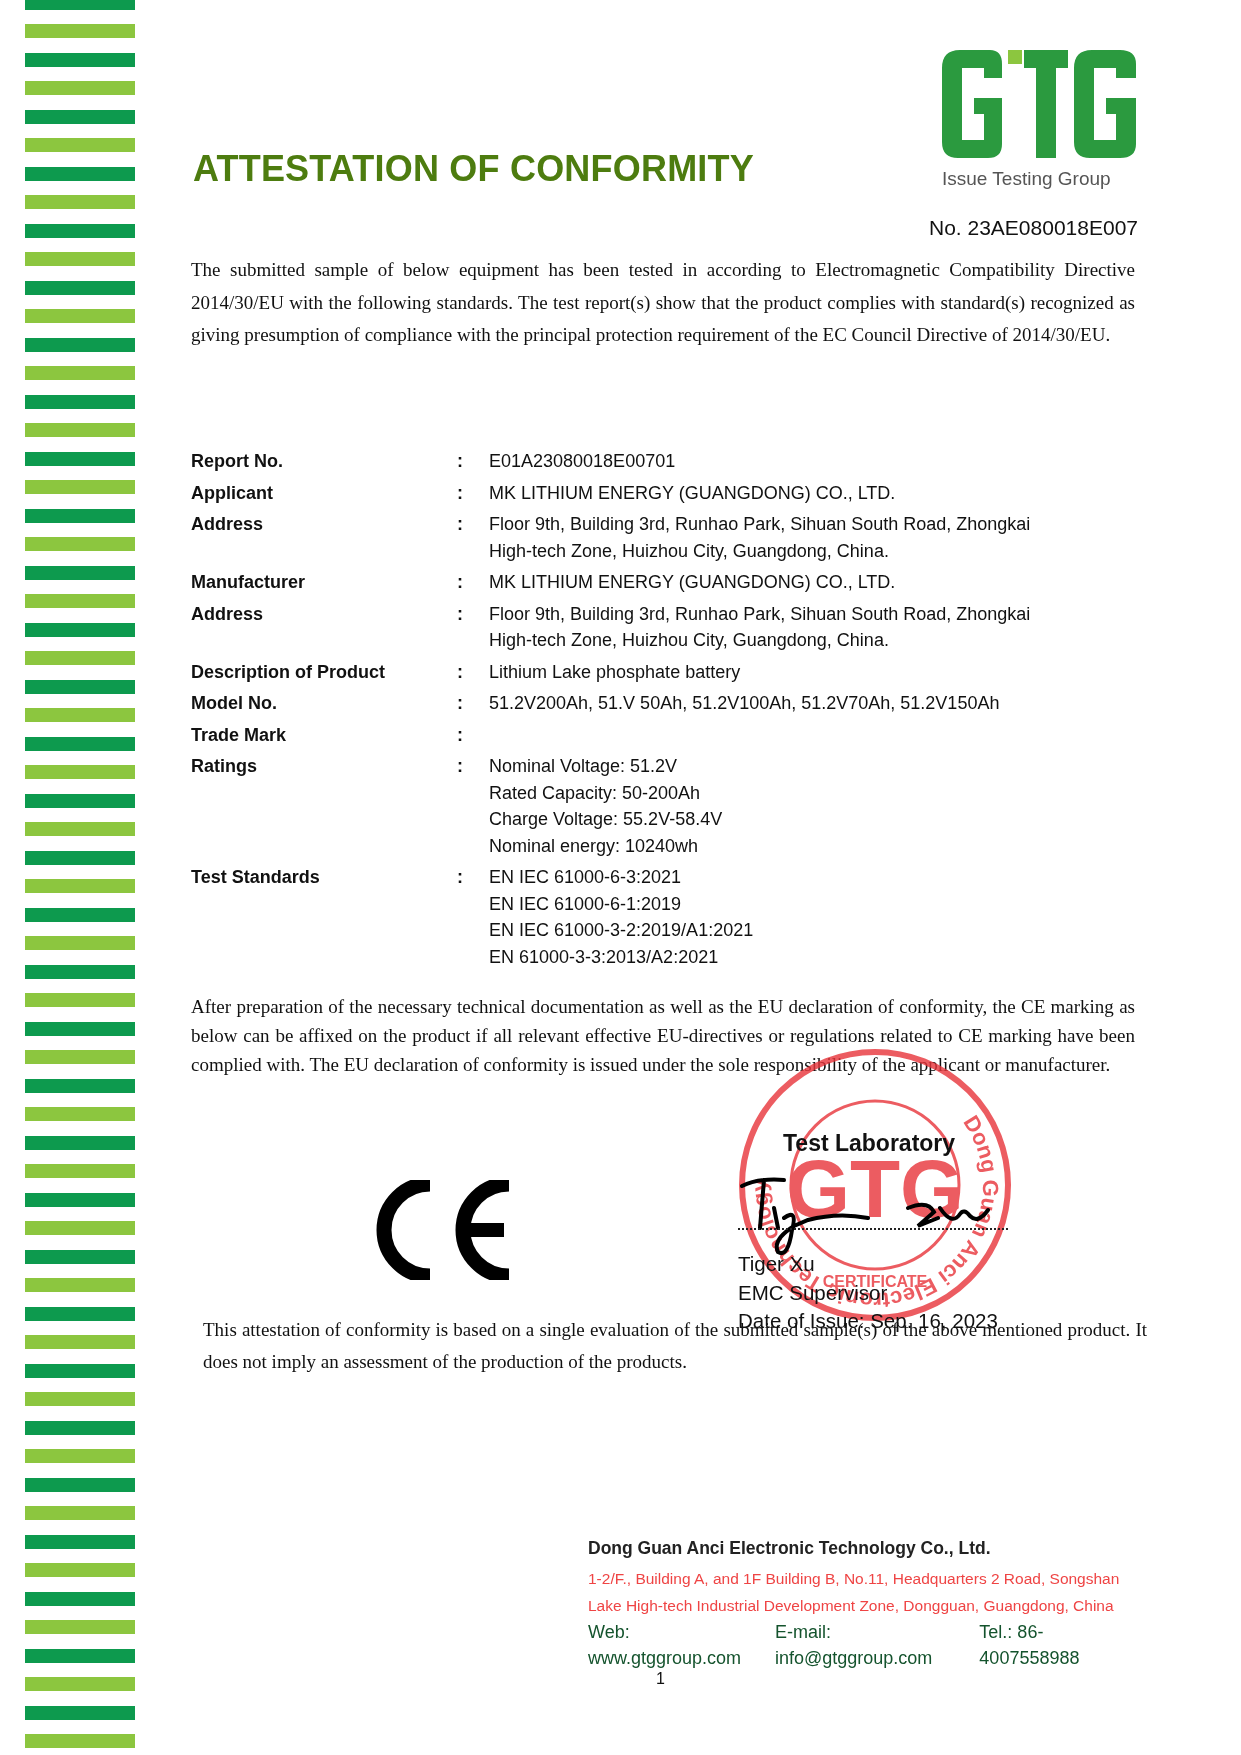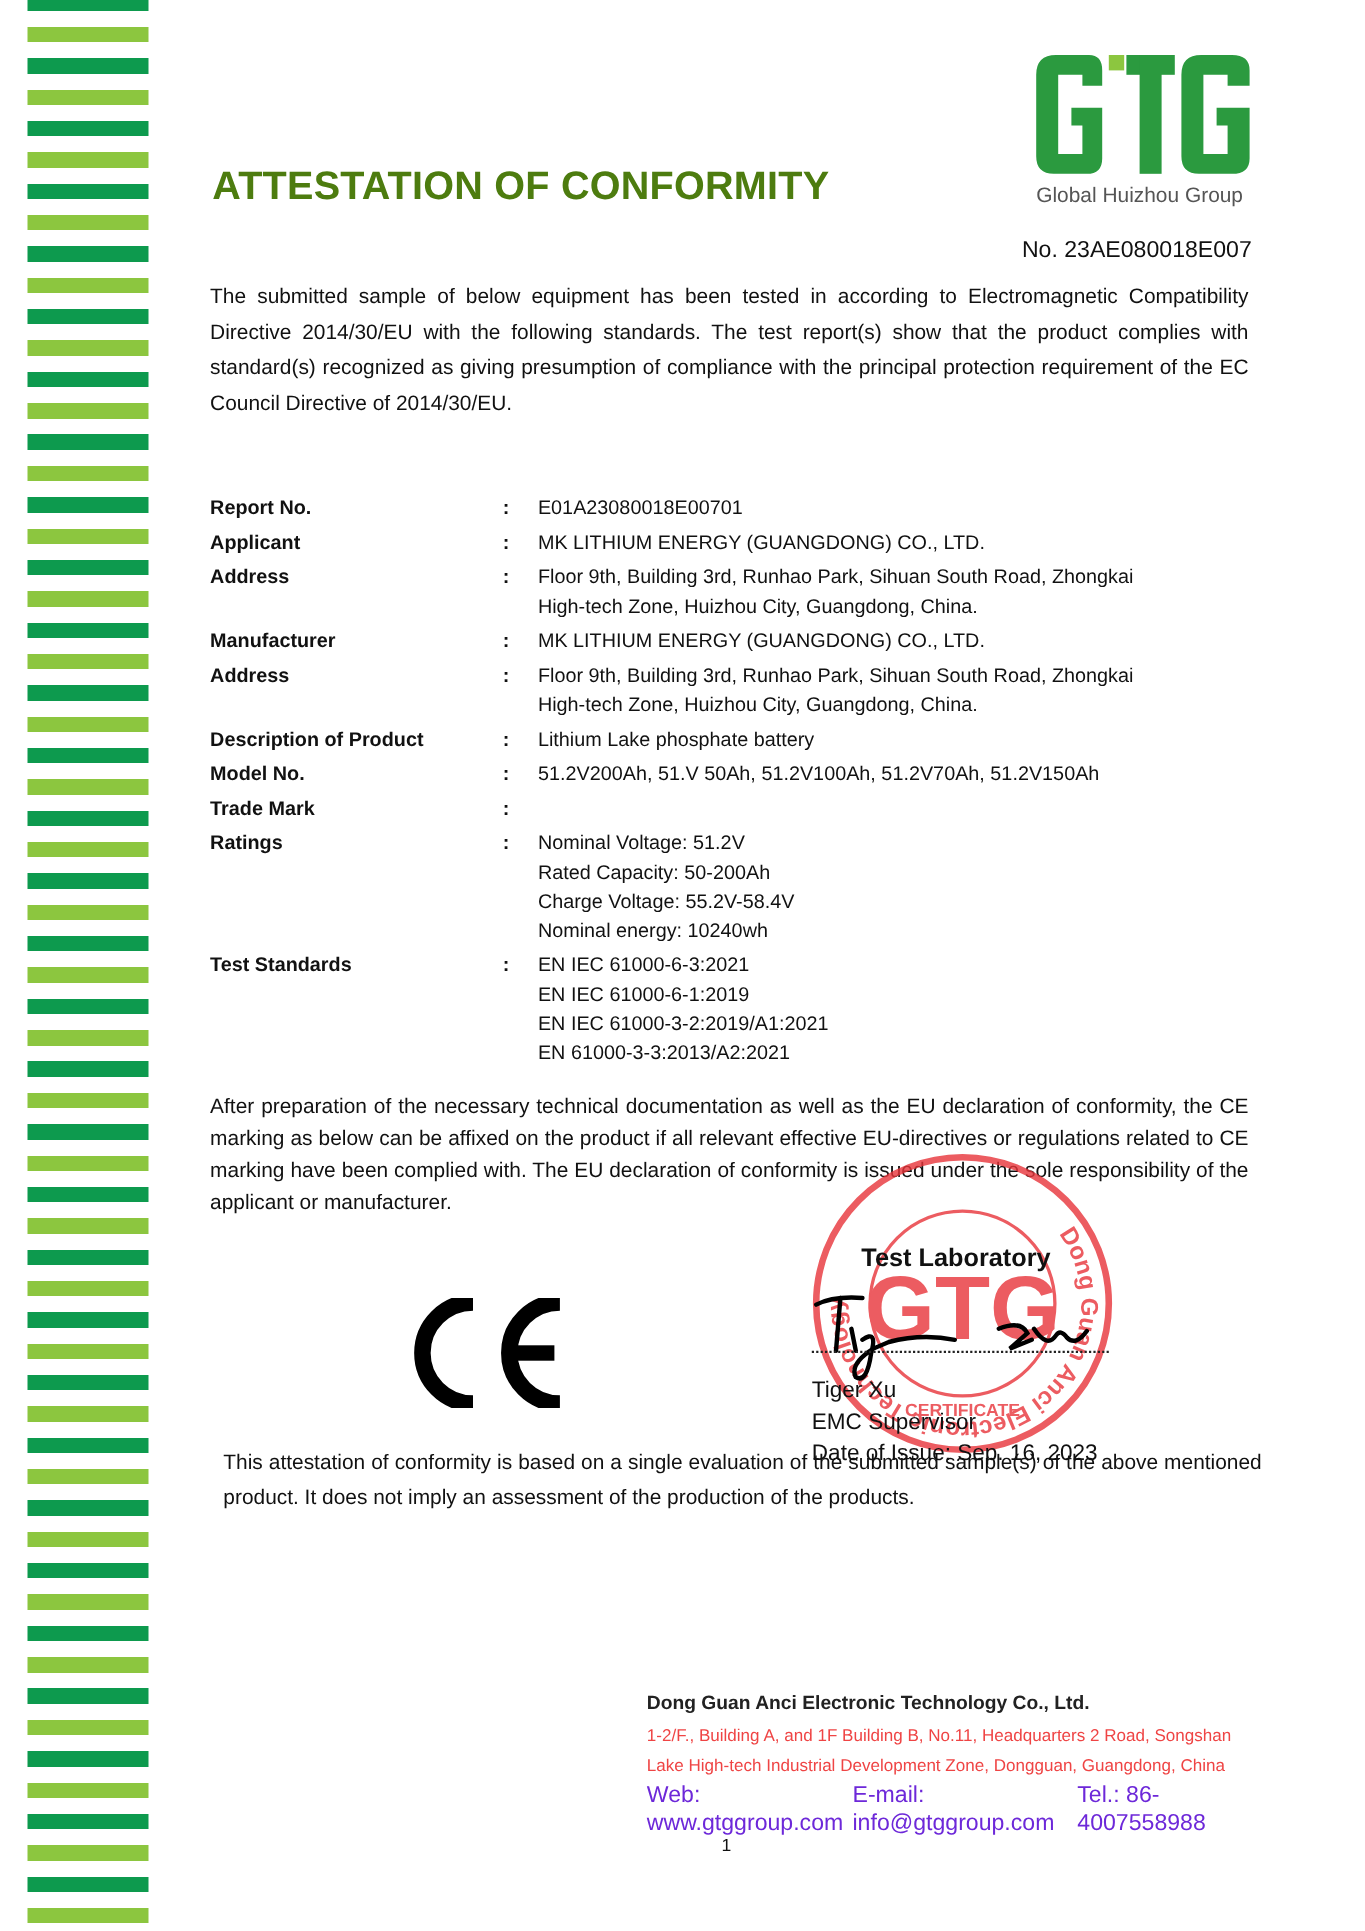--- a/index.html
+++ b/index.html
@@ -7,58 +7,58 @@
   .stripes {
     position:absolute; left:25px; top:-4px; width:110px; height:1765px;
     background: repeating-linear-gradient(to bottom,
       #0d9a4e 0px, #0d9a4e 14px, transparent 14px, transparent 28.5px,
       #8cc63f 28.5px, #8cc63f 42.5px, transparent 42.5px, transparent 57px);
   }
   .logo { position:absolute; left:940px; top:48px; width:200px; }
   .logo-sub { position:absolute; left:2px; top:120px; font-size:19px; color:#555; white-space:nowrap; letter-spacing:0px; }
   .title { position:absolute; left:193px; top:148px; font-size:36px; font-weight:bold; color:#4d7c0f; letter-spacing:0.2px; }
   .cert-no { position:absolute; right:103px; top:216px; font-size:21px; font-weight:normal; }
-  .para { position:absolute; left:191px; width:944px; font-size:19px; line-height:32.5px; text-align:justify; }
+  .para { position:absolute; left:191px; width:944px; font-size:19px; line-height:32.5px; text-align:justify;font-family:Liberation Serif, serif; }
   .p1 { top:254px; }
   .details { position:absolute; left:191px; top:428px; width:950px; font-size:18px;margin-top:20px; }
   .row { display:flex; line-height:26.5px; margin-bottom:5px; }
   .row .lbl { width:266px; font-weight:bold; }
   .row .colon { width:32px; font-weight:bold; }
   .row .val { flex:1; }
   .p2 { top:992px; line-height:29px; }
   .ce { position:absolute; left:374px; top:1180px; }
   .stamp { position:absolute; left:735px; top:1045px; width:280px; height:280px; opacity:0.8; }
   .testlab { position:absolute; left:783px; top:1130px; font-size:23px; font-weight:bold; }
   .sig { position:absolute; left:738px; top:1168px; }
   .dots { position:absolute; left:738px; top:1228px; width:270px; border-bottom:2px dotted #222; }
   .signer { position:absolute; left:738px; top:1250px; font-size:20.5px; line-height:28.5px; }
   .p3 { top:1314px; line-height:31.5px;margin-left:12px; }
   .footer { position:absolute; left:588px; top:1538px; width:545px; }
   .footer .co { font-size:17.5px; font-weight:bold; color:#222; margin-bottom:6px; }
   .footer .ln { font-size:15.5px; color:#ef4444; line-height:27px; white-space:nowrap; }
-  .footer .contacts { display:flex; justify-content:space-between; font-size:21px; color:#6d28d9; line-height:26px; }
+  .footer .contacts { display:flex; justify-content:space-between; font-size:18px; color:#14532d; line-height:26px; }
   .pageno { position:absolute; left:656px; top:1670px; font-size:16px; }
 </style>
 </head>
 <body>
 
 <div class="stripes"></div>
 
 <div class="logo">
   <svg width="200" height="112" viewBox="0 0 200 112">
 
     <path d="M2 20 Q2 2 20 2 L50 2 Q62 2 62 16 L62 30 L44 30 L44 20 L22 20 L22 92 L44 92 L44 66 L34 66 L34 50 L62 50 L62 96 Q62 110 48 110 L18 110 Q2 110 2 94 Z" fill="#2b9a3f"></path>
 
     <rect x="68" y="2" width="14" height="14" fill="#8cc63f"></rect>
     <rect x="84" y="2" width="44" height="18" fill="#2b9a3f"></rect>
     <rect x="96" y="2" width="20" height="108" fill="#2b9a3f"></rect>
 
     <path d="M134 20 Q134 2 152 2 L180 2 Q196 2 196 16 L196 30 L176 30 L176 20 L154 20 L154 92 L176 92 L176 66 L166 66 L166 50 L196 50 L196 96 Q196 110 180 110 L150 110 Q134 110 134 94 Z" fill="#2b9a3f"></path>
   </svg>
-  <div class="logo-sub">Global Huizhou Group</div>
+  <div class="logo-sub">Issue Testing Group</div>
 </div>
 
 <div class="title">ATTESTATION OF CONFORMITY</div>
 <div class="cert-no">No. 23AE080018E007</div>
 
 <div class="para p1">The submitted sample of below equipment has been tested in according to Electromagnetic Compatibility Directive 2014/30/EU with the following standards. The test report(s) show that the product complies with standard(s) recognized as giving presumption of compliance with the principal protection requirement of the EC Council Directive of 2014/30/EU.</div>
 
 <div class="details" id="details">
     <div class="row">
       <div class="lbl">Report No.</div>

